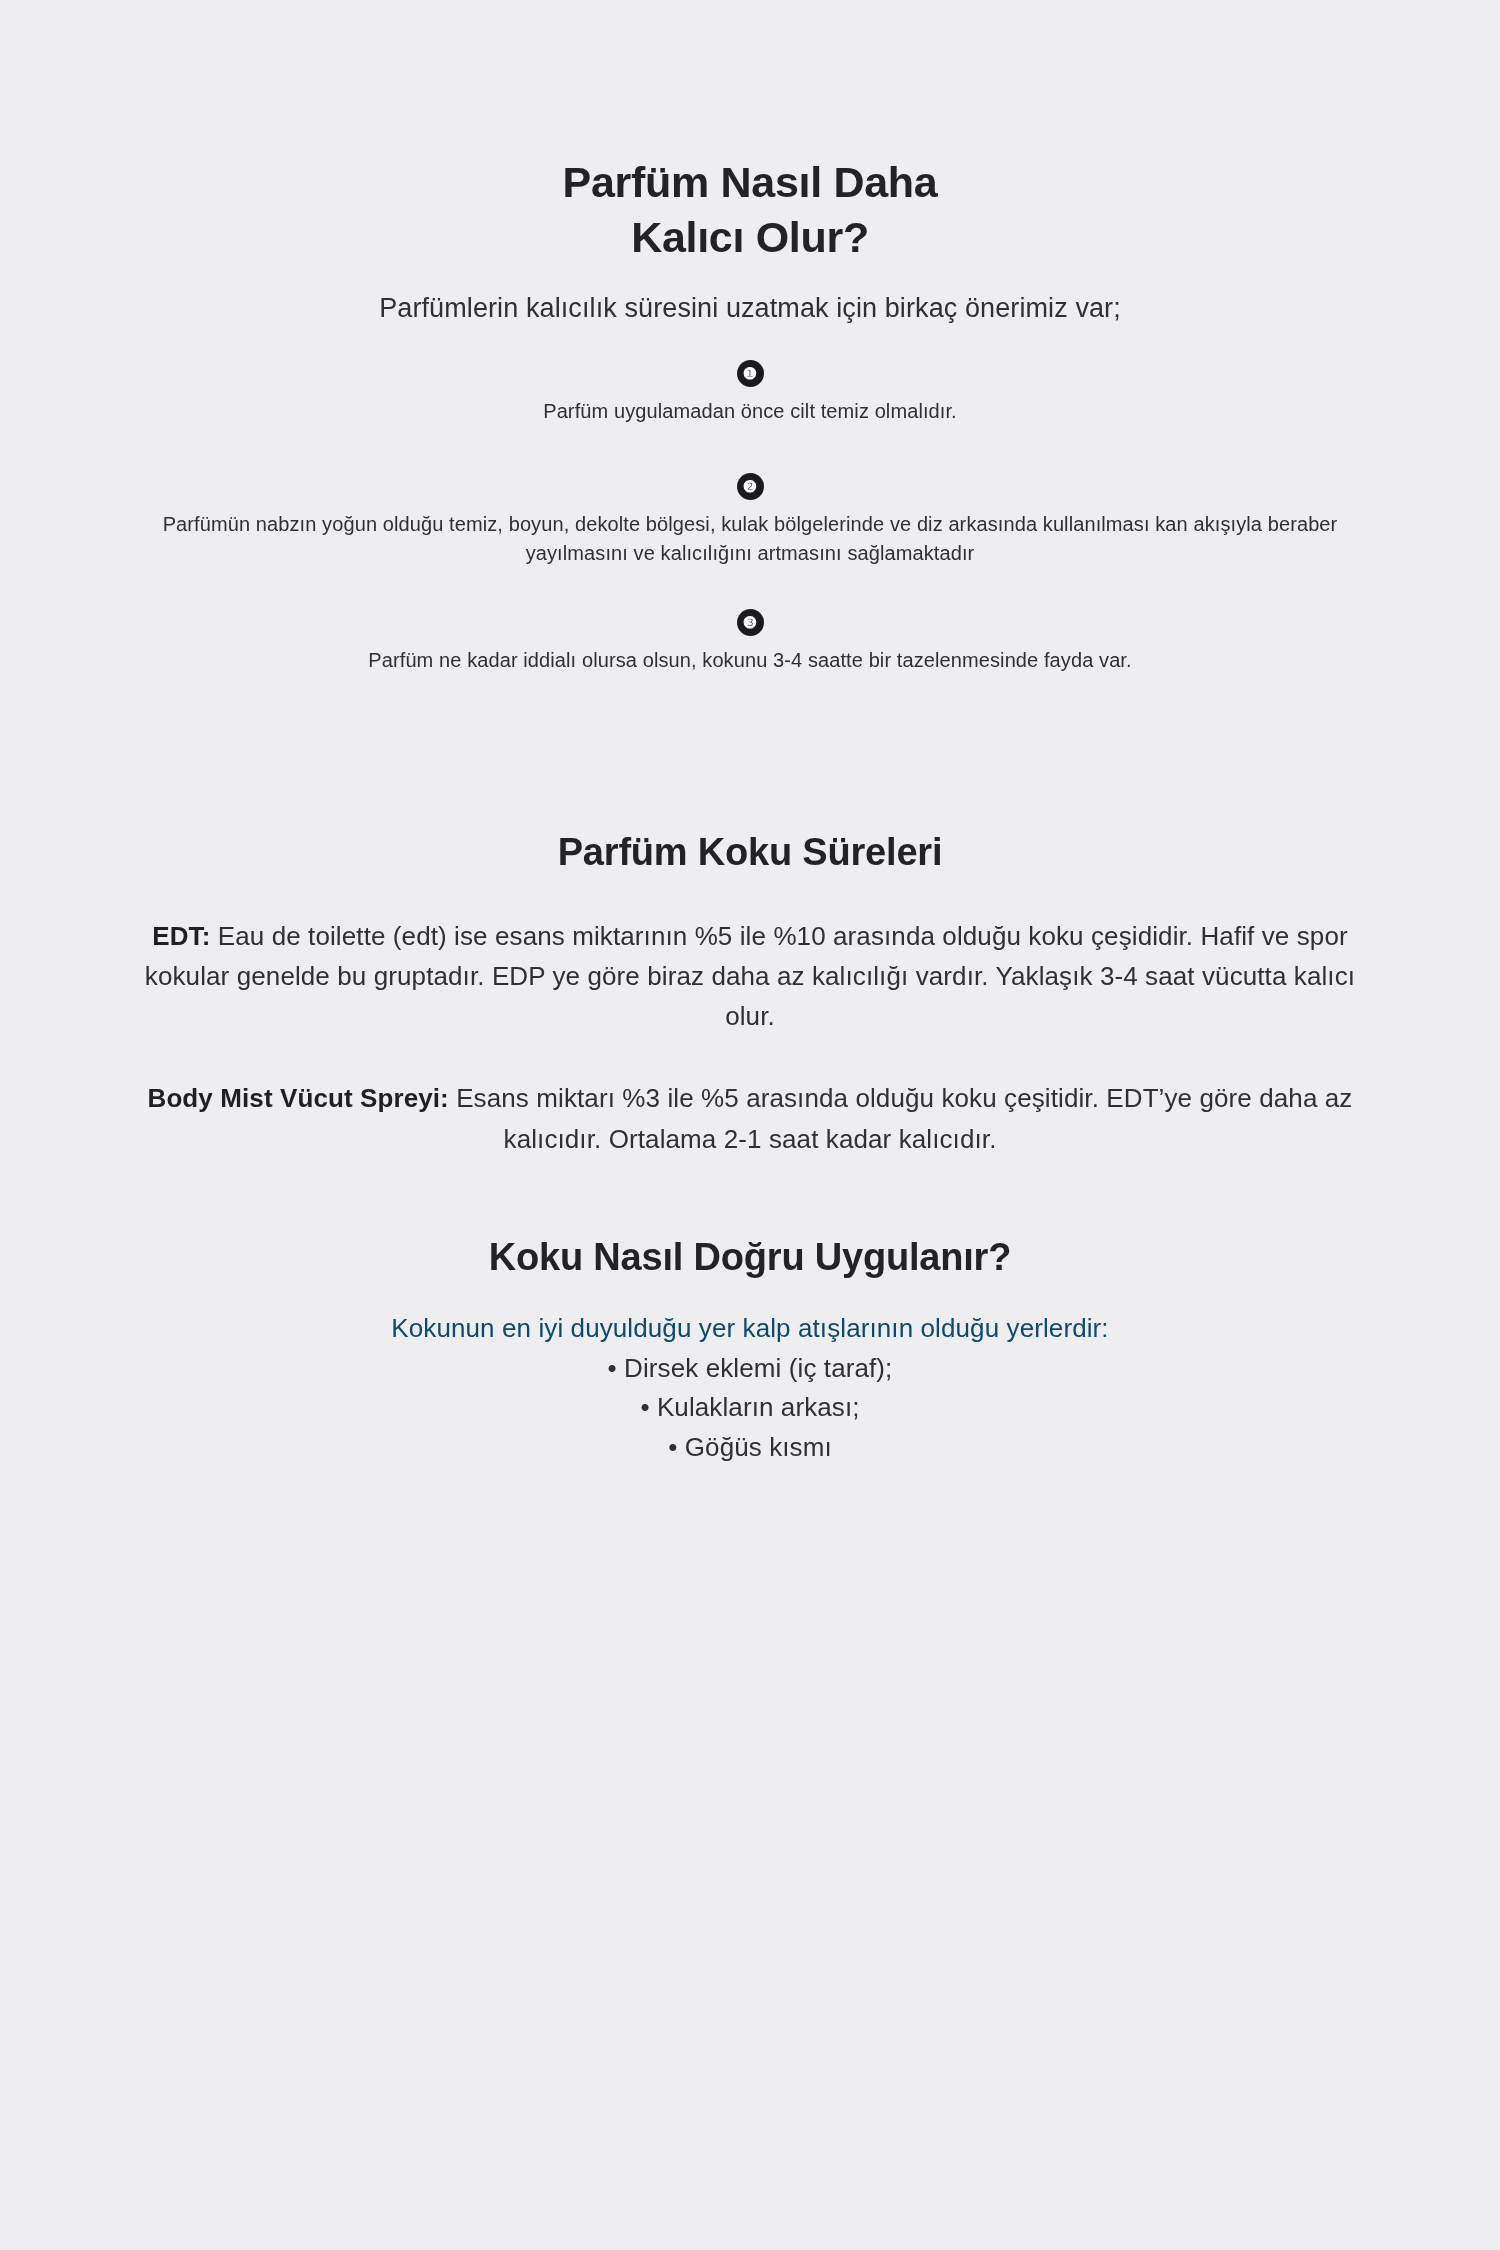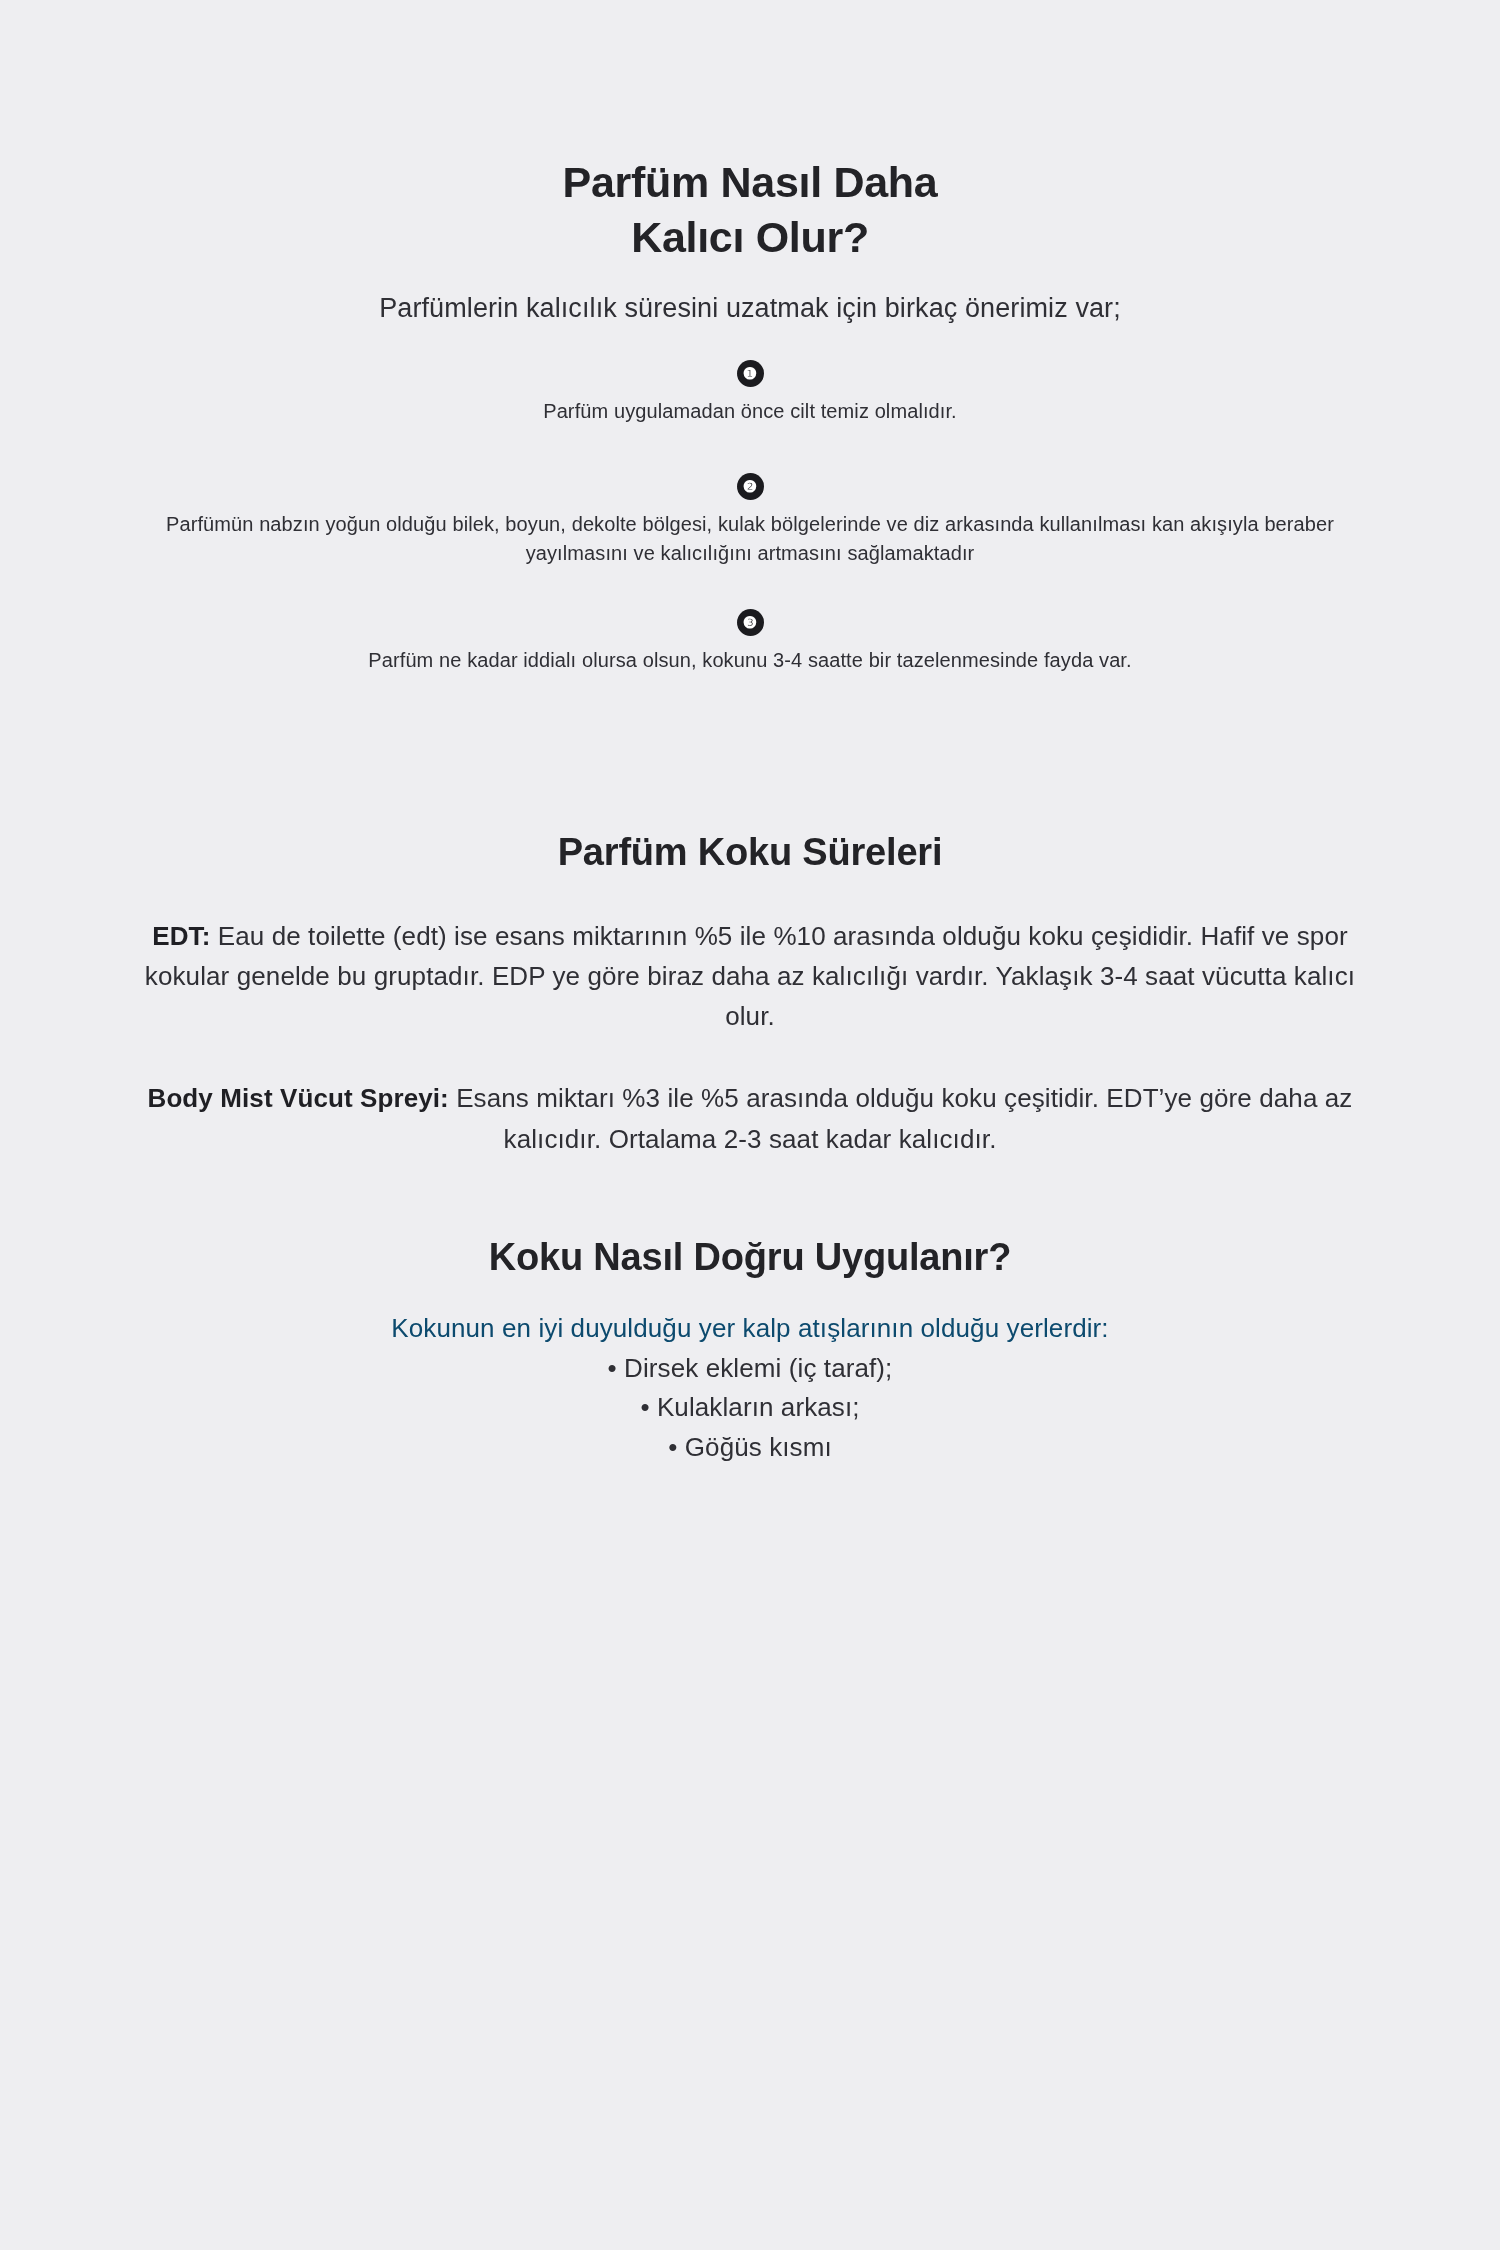--- a/index.html
+++ b/index.html
@@ -140,39 +140,39 @@
 
     <p class="lead">Parfümlerin kalıcılık süresini uzatmak için birkaç önerimiz var;</p>
 
     <div class="numbered-block">
       <span class="num-badge">❶</span>
       <p class="num-text">Parfüm uygulamadan önce cilt temiz olmalıdır.</p>
     </div>
 
     <div class="numbered-block block-gap-2">
       <span class="num-badge">❷</span>
-      <p class="num-text">Parfümün nabzın yoğun olduğu bilek, boyun, dekolte bölgesi, kulak bölgelerinde ve diz arkasında kullanılması kan akışıyla beraber yayılmasını ve kalıcılığını artmasını sağlamaktadır</p>
+      <p class="num-text">Parfümün nabzın yoğun olduğu temiz, boyun, dekolte bölgesi, kulak bölgelerinde ve diz arkasında kullanılması kan akışıyla beraber yayılmasını ve kalıcılığını artmasını sağlamaktadır</p>
     </div>
 
     <div class="numbered-block block-gap-3">
       <span class="num-badge">❸</span>
       <p class="num-text">Parfüm ne kadar iddialı olursa olsun, kokunu 3-4 saatte bir tazelenmesinde fayda var.</p>
     </div>
   </div>
 
   <div class="section sec2">
     <h2 class="heading">Parfüm Koku Süreleri</h2>
 
 
     <p class="body-par p2">
       <b>EDT:</b><span> Eau de toilette  (edt) ise esans miktarının %5 ile %10 arasında olduğu koku çeşididir. Hafif ve spor kokular genelde bu gruptadır. EDP ye göre biraz daha az kalıcılığı vardır. Yaklaşık 3-4 saat vücutta kalıcı olur.</span>
     </p>
 
     <p class="body-par p3">
-      <b>Body Mist Vücut Spreyi:</b><span> Esans miktarı %3 ile %5 arasında olduğu koku çeşitidir. EDT’ye göre daha az kalıcıdır. Ortalama 2-3 saat kadar kalıcıdır.</span>
+      <b>Body Mist Vücut Spreyi:</b><span> Esans miktarı %3 ile %5 arasında olduğu koku çeşitidir. EDT’ye göre daha az kalıcıdır. Ortalama 2-1 saat kadar kalıcıdır.</span>
     </p>
   </div>
 
   <div class="section sec3">
     <h2 class="heading">Koku Nasıl Doğru Uygulanır?</h2>
     <p class="intro">Kokunun en iyi duyulduğu yer kalp atışlarının olduğu yerlerdir:</p>
     <ul class="bullets">
       <li>• Dirsek eklemi (iç taraf);</li>
       <li>• Kulakların arkası;</li>
       <li>• Göğüs kısmı</li>

